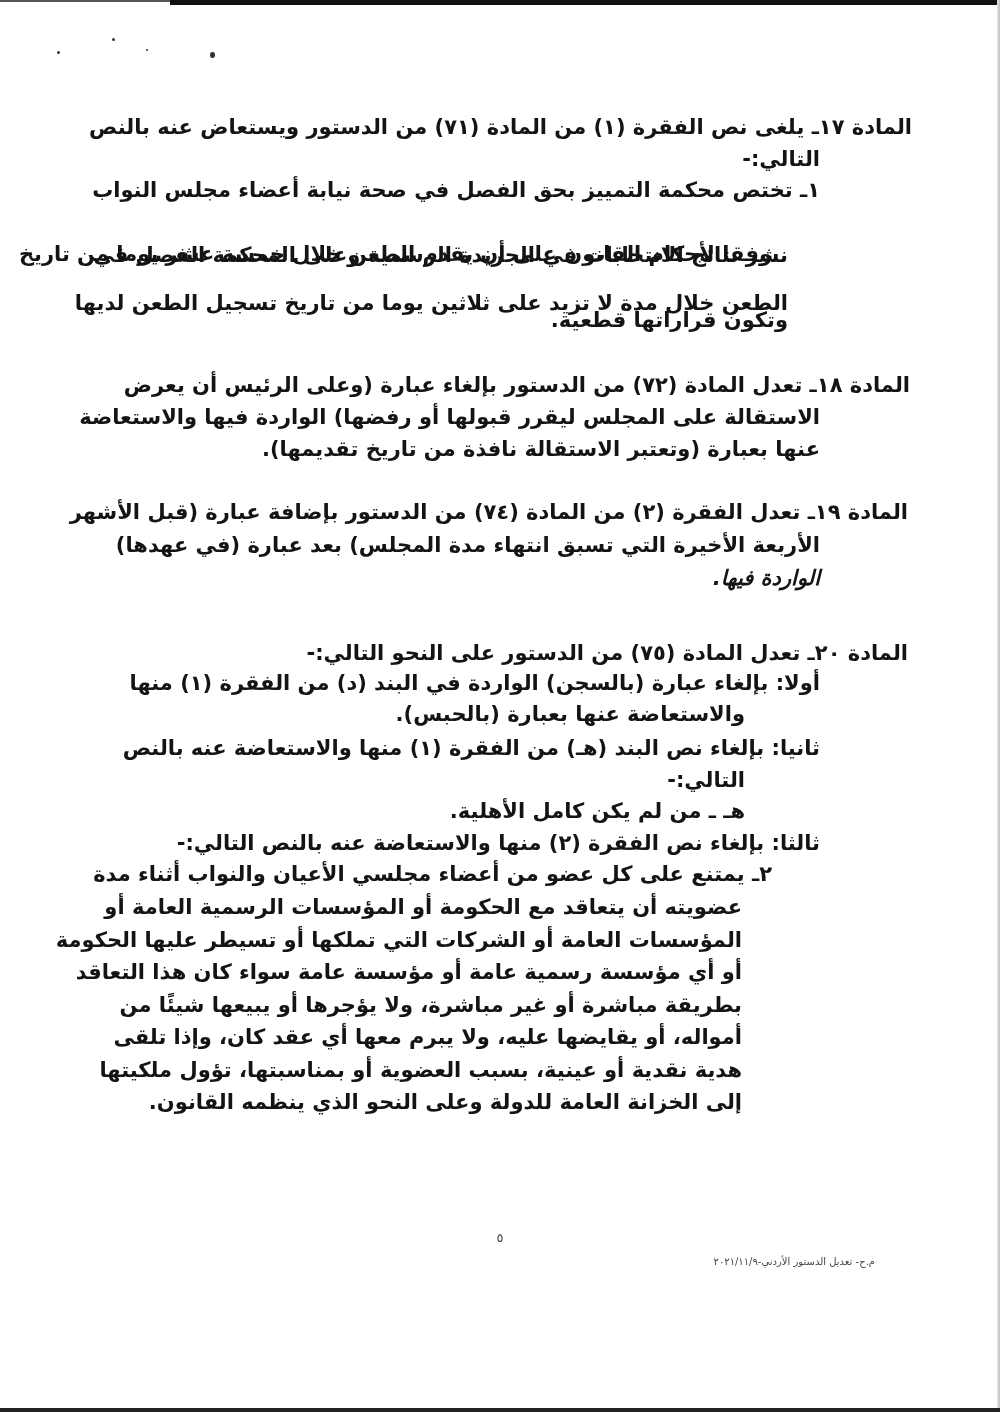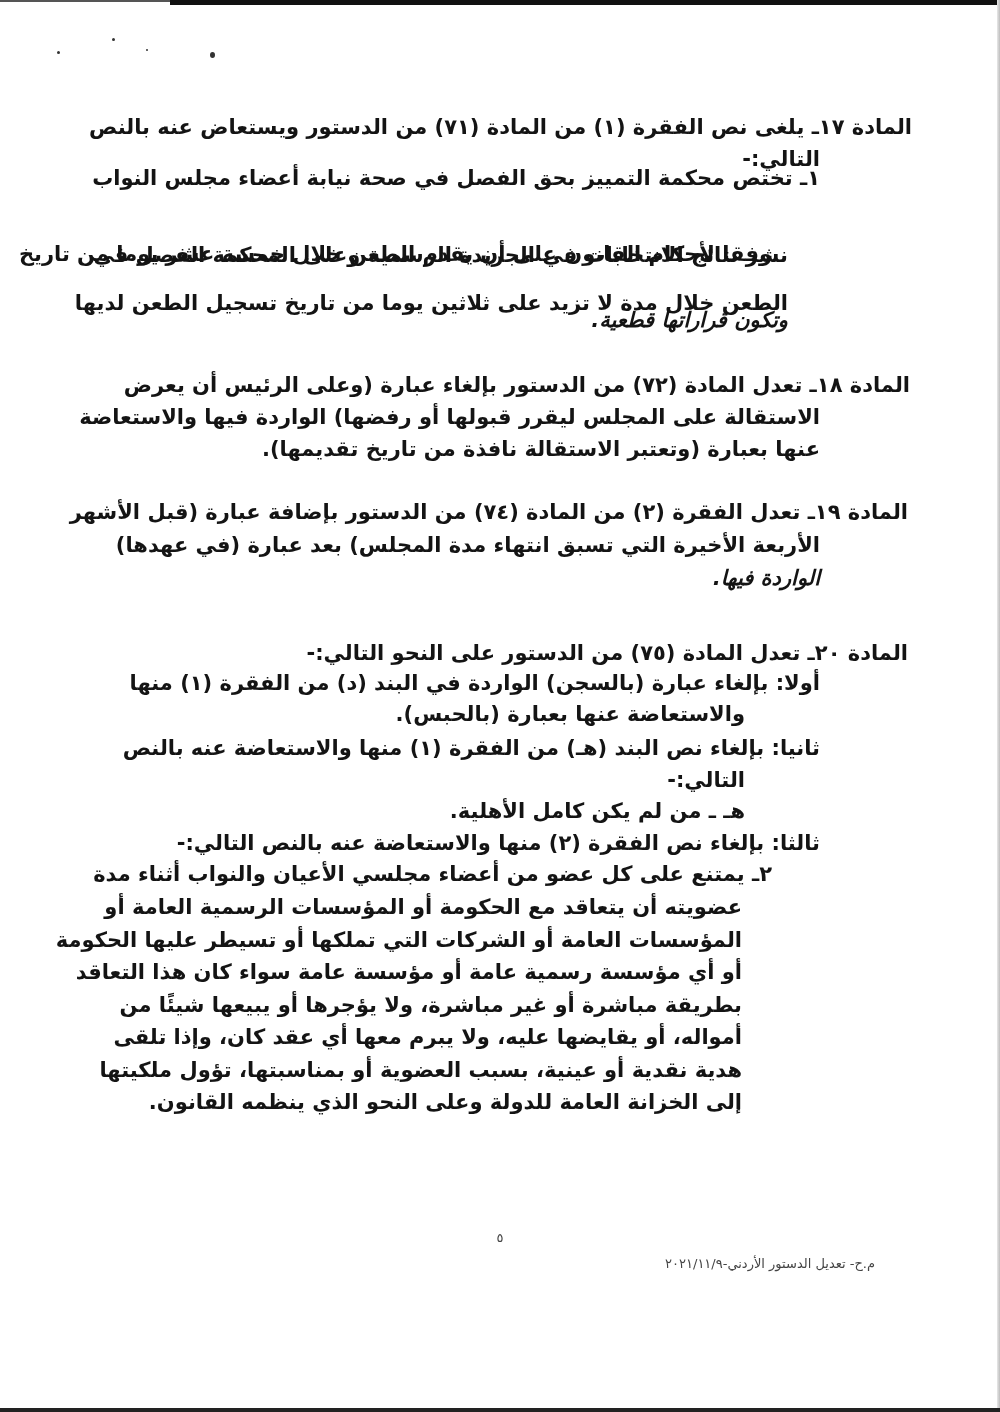--- a/index.html
+++ b/index.html
@@ -66,21 +66,21 @@
       width: 20px;
       text-align: center;
       font-size: 13px;
       color: #444;
       font-weight: normal;
     }
     .footer-ref {
       position: absolute;
       right: 125px; top: 1256px;
       direction: rtl;
-      font-size: 13px;
+      font-size: 10px;
       color: #444;
       font-weight: normal;
       white-space: nowrap;
     }
   </style>
 </head>
 <body>
 
 <div class="scan-edge-top-left"></div>
 <div class="scan-edge-top"></div>
@@ -90,25 +90,25 @@
 <span class="speck" style="left:210px;top:52px;width:5px;height:6px;"></span>
 <span class="speck" style="left:112px;top:38px;width:3px;height:3px;"></span>
 <span class="speck" style="left:57px;top:51px;width:3px;height:3px;"></span>
 <span class="speck" style="left:146px;top:49px;width:2px;height:2px;"></span>
 
 <div class="doc">
 
   <div>
     <div class="line" style="right:88px;top:112px;">المادة ١٧ـ يلغى نص الفقرة (١) من المادة (٧١) من الدستور ويستعاض عنه بالنص</div>
     <div class="line" style="right:180px;top:144px;">التالي:-</div>
-    <div class="line" style="right:180px;top:163px;text-align:center;">١ـ تختص محكمة التمييز بحق الفصل في صحة نيابة أعضاء مجلس النواب</div>
+    <div class="line" style="right:180px;top:175px;text-align:center;">١ـ تختص محكمة التمييز بحق الفصل في صحة نيابة أعضاء مجلس النواب</div>
     <div class="line" style="right:228px;top:207px;margin-top:32px;">وفقا لأحكام القانون على أن يقدم الطعن خلال خمسة عشر يوما من تاريخ</div>
     <div class="line" style="right:212px;top:240px;">نشر نتائج الانتخابات في الجريدة الرسمية وعلى المحكمة الفصل في</div>
     <div class="line" style="right:212px;top:272px;margin-top:16px;">الطعن خلال مدة لا تزيد على ثلاثين يوما من تاريخ تسجيل الطعن لديها</div>
-    <div class="line" style="right:212px;top:305px;font-style:italic;">وتكون قراراتها قطعية.</div>
+    <div class="line" style="right:212px;top:305px;">وتكون قراراتها قطعية.</div>
   </div>
 
   <div>
     <div class="line" style="right:90px;top:370px;">المادة ١٨ـ تعدل المادة (٧٢) من الدستور بإلغاء عبارة (وعلى الرئيس أن يعرض</div>
     <div class="line" style="right:180px;top:402px;">الاستقالة على المجلس ليقرر قبولها أو رفضها) الواردة فيها والاستعاضة</div>
     <div class="line" style="right:180px;top:434px;">عنها بعبارة (وتعتبر الاستقالة نافذة من تاريخ تقديمها).</div>
   </div>
 
   <div>
     <div class="line" style="right:92px;top:497px;">المادة ١٩ـ تعدل الفقرة (٢) من المادة (٧٤) من الدستور بإضافة عبارة (قبل الأشهر</div>

